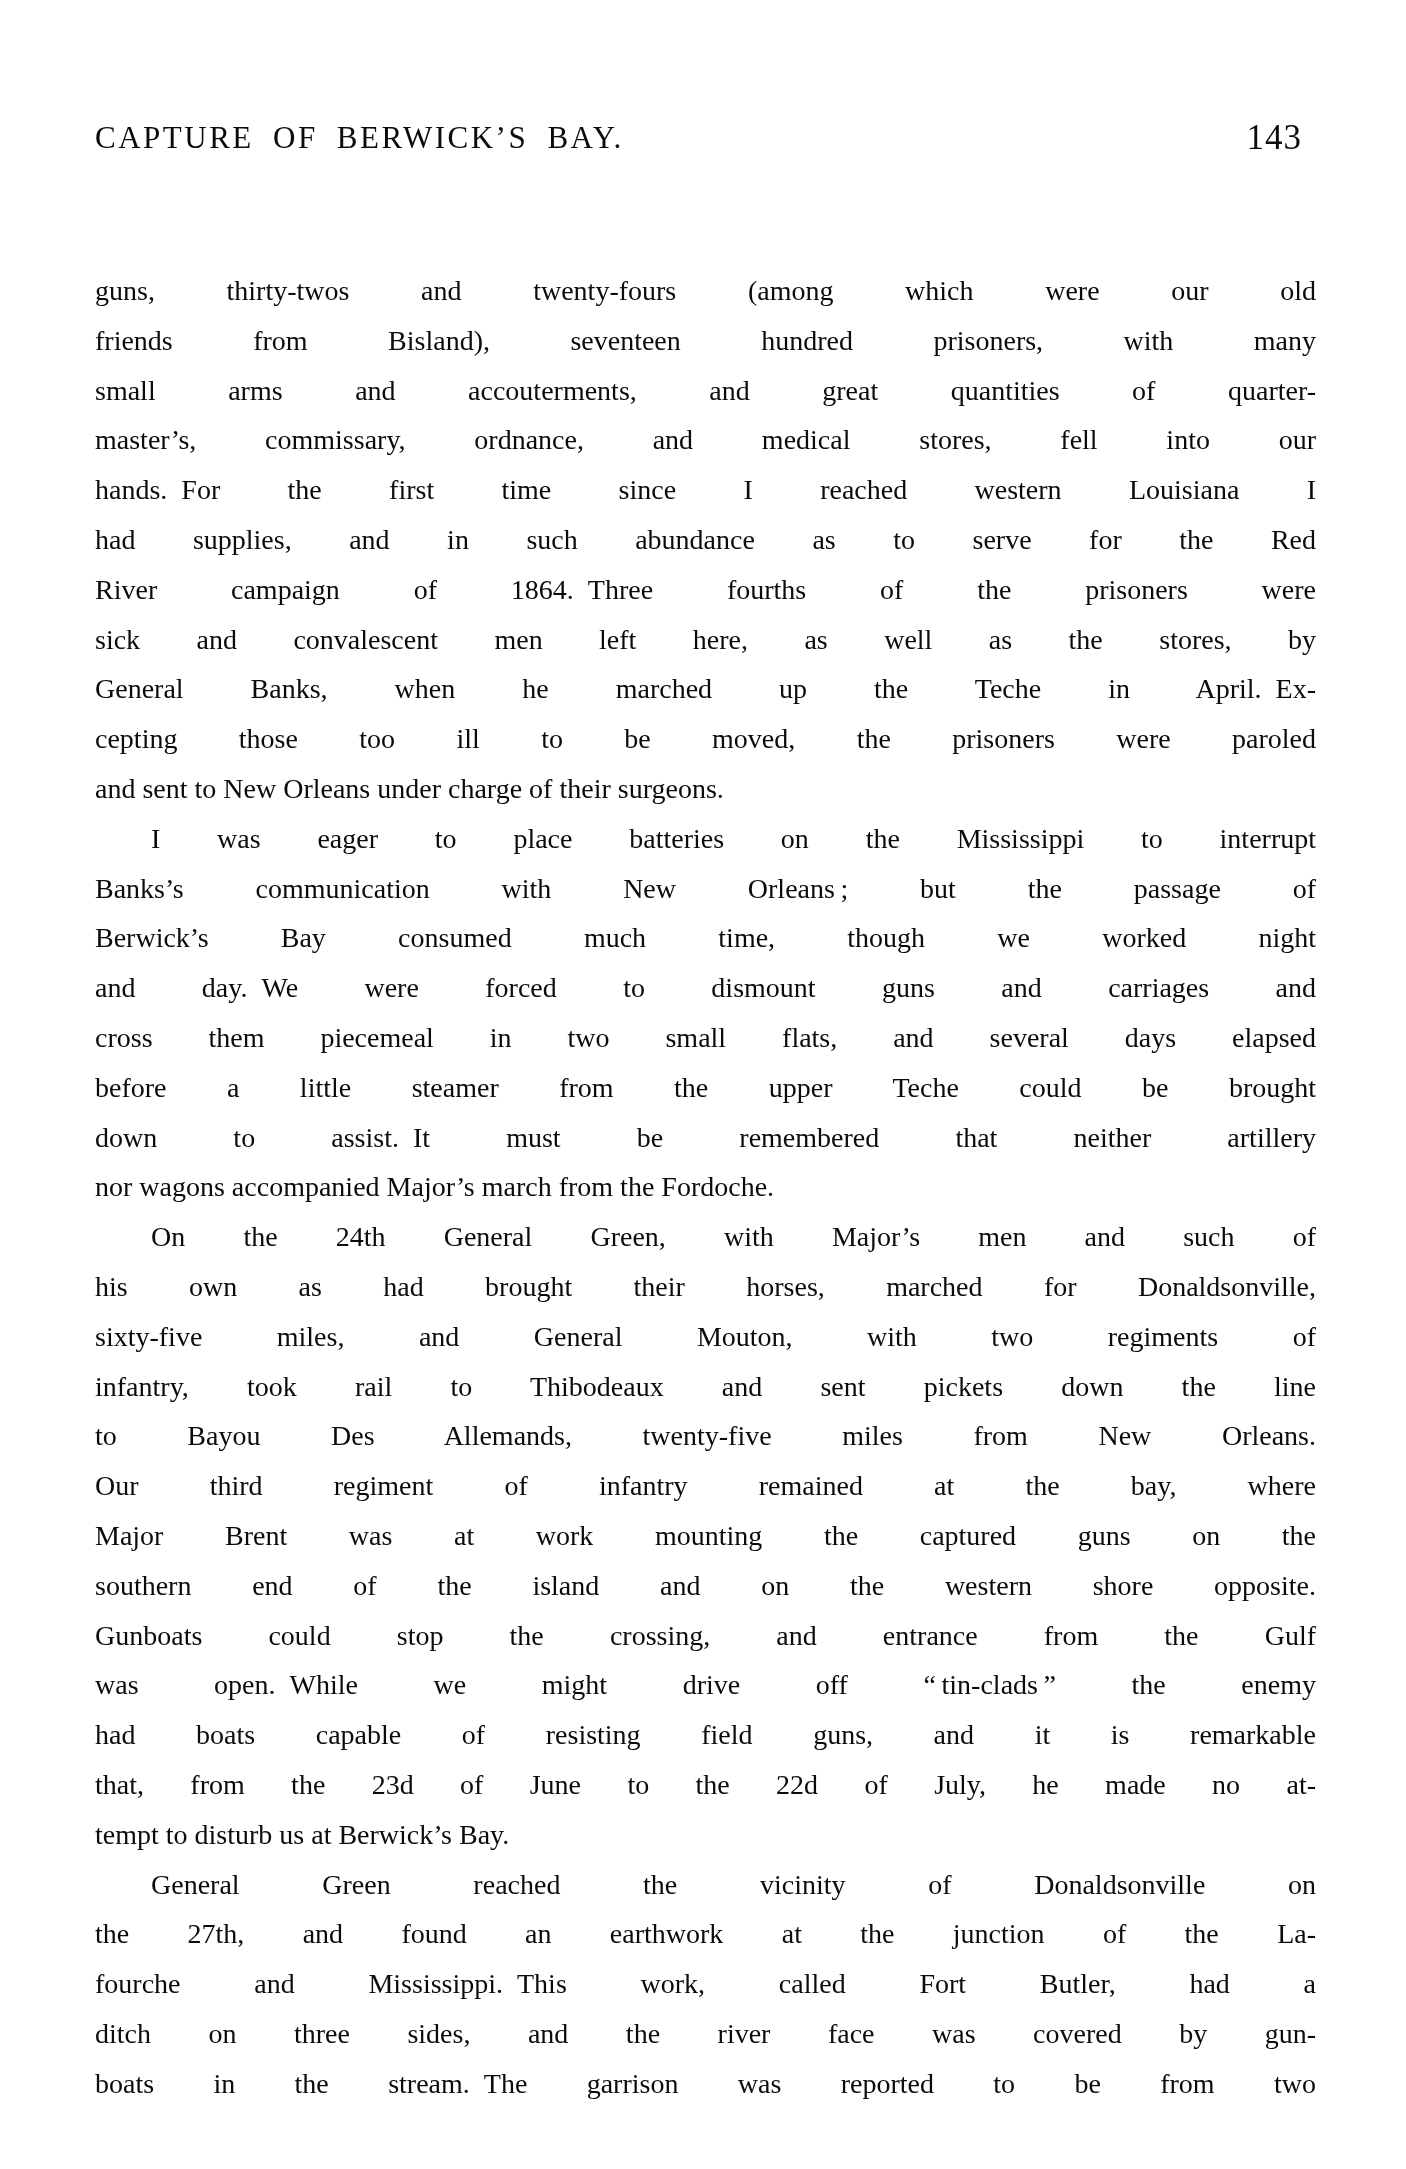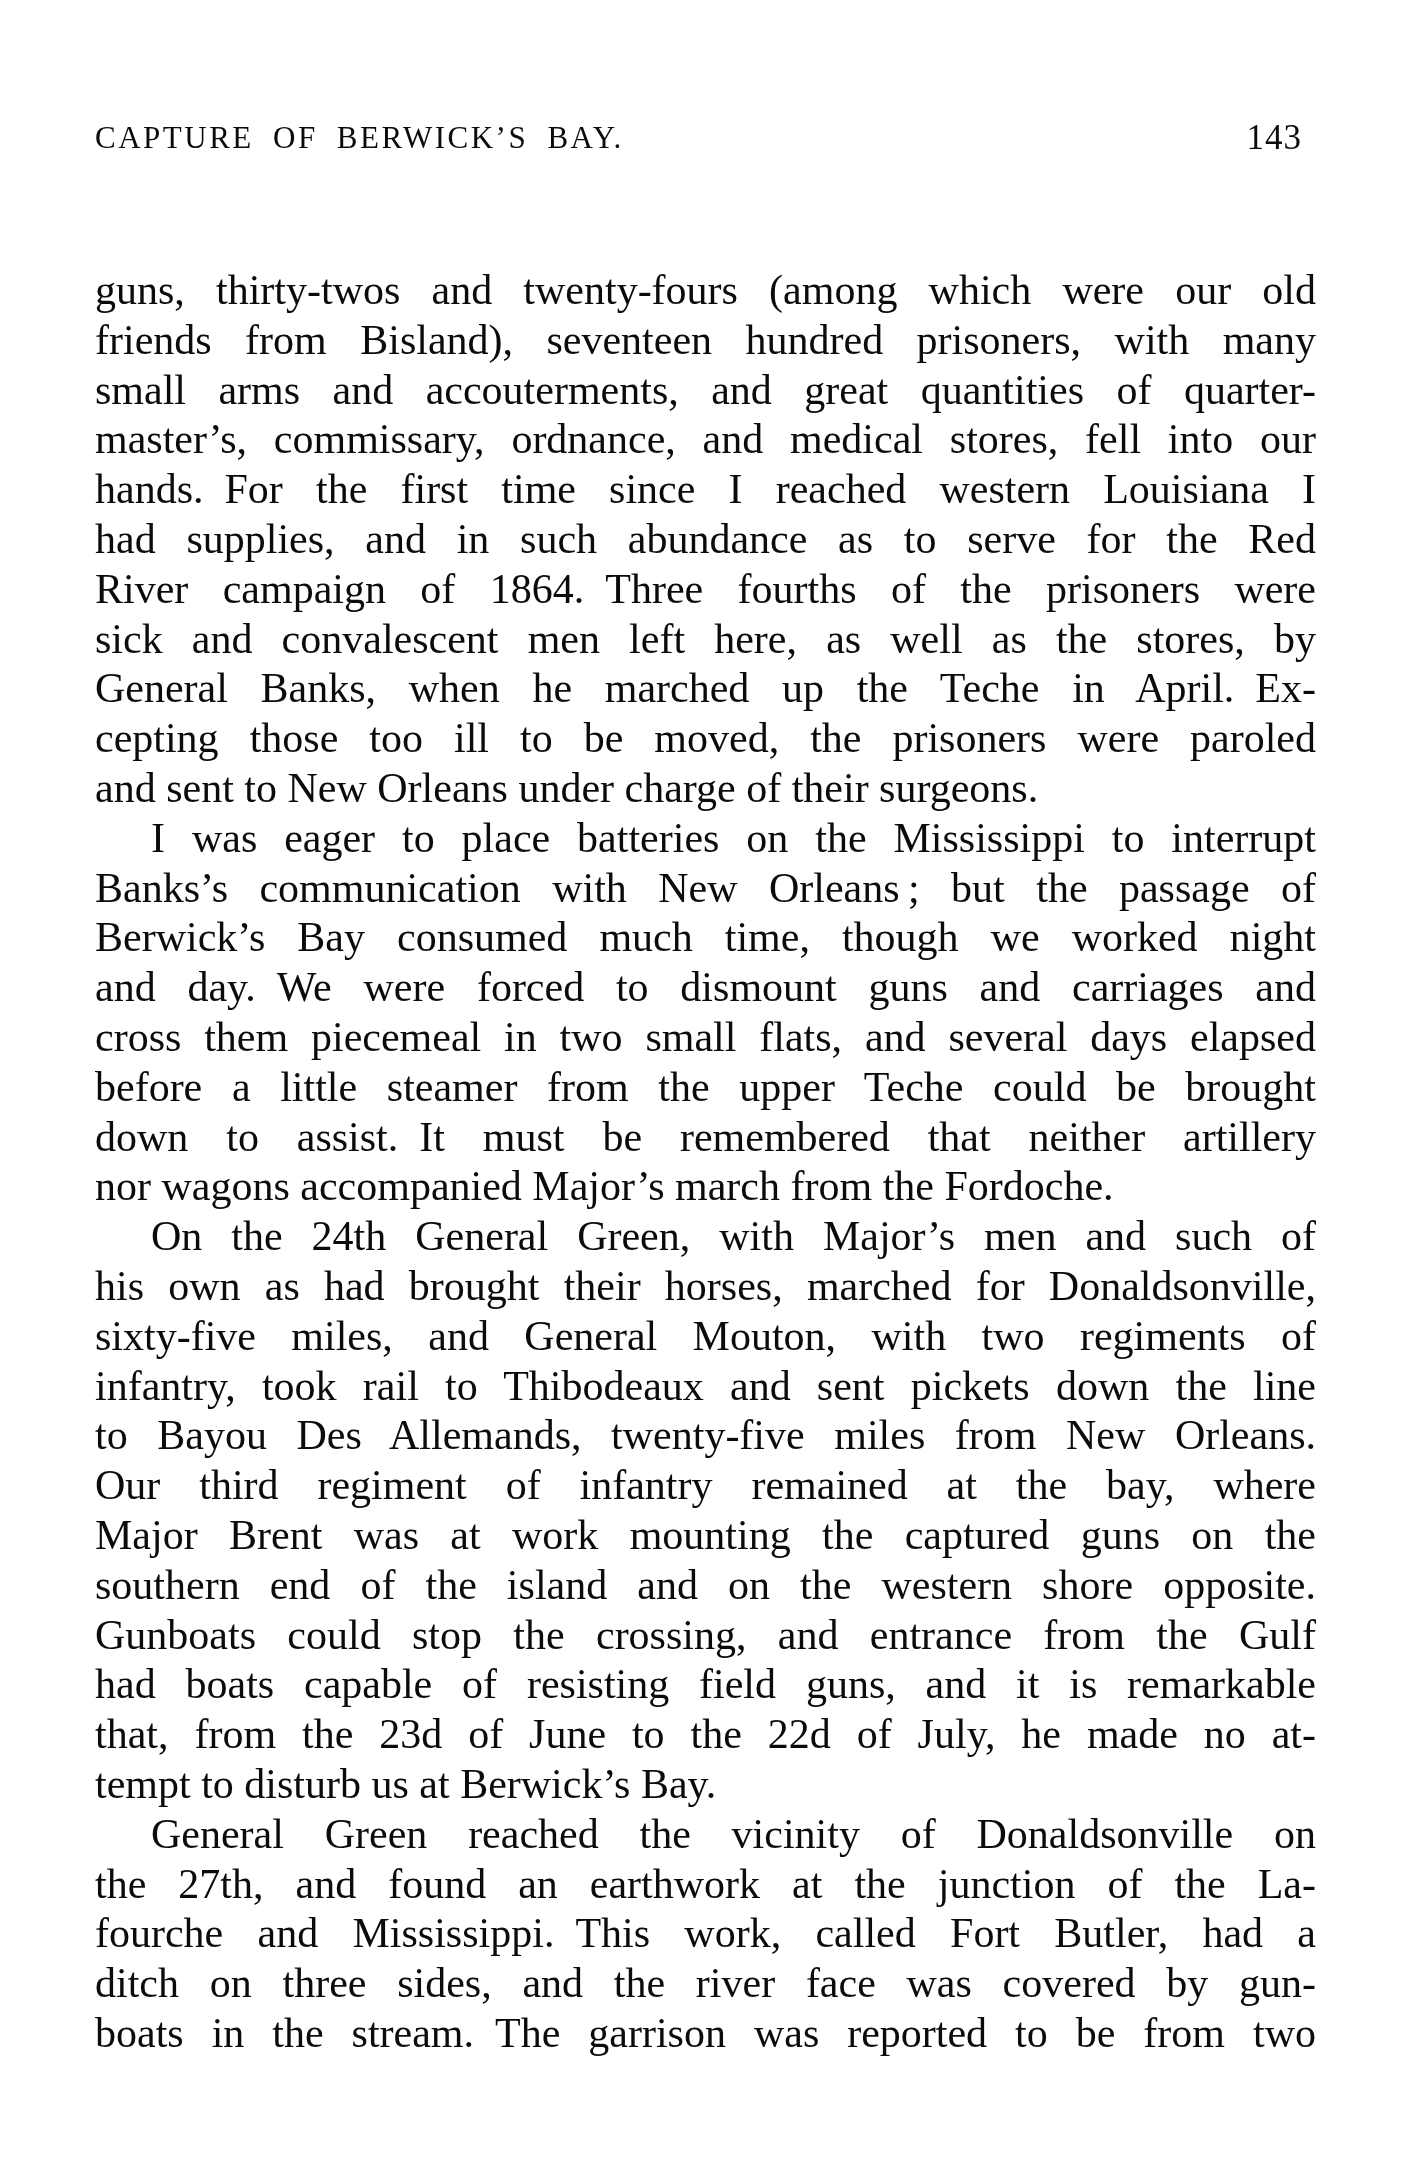--- a/index.html
+++ b/index.html
@@ -39,21 +39,21 @@
     font-size: 35px;
     letter-spacing: 1px;
   }
   .body-text {
     position: absolute;
     top: 266px;
     left: 95px;
     width: 1221px;
   }
   .line {
-    font-size: 42px;
+    font-size: 28px;
     line-height: 49.8px;
     height: 49.8px;
     overflow: hidden;
     text-align: justify;
     text-align-last: justify;
     white-space: normal;
   }
   .line.indent {
     text-indent: 56px;
   }
@@ -94,20 +94,21 @@
     <div class="line para-end">nor wagons accompanied Major’s march from the Fordoche.</div>
     <div class="line indent">On the 24th General Green, with Major’s men and such of</div>
     <div class="line">his own as had brought their horses, marched for Donaldsonville,</div>
     <div class="line">sixty-five miles, and General Mouton, with two regiments of</div>
     <div class="line">infantry, took rail to Thibodeaux and sent pickets down the line</div>
     <div class="line">to Bayou Des Allemands, twenty-five miles from New Orleans.</div>
     <div class="line">Our third regiment of infantry remained at the bay, where</div>
     <div class="line">Major Brent was at work mounting the captured guns on the</div>
     <div class="line">southern end of the island and on the western shore opposite.</div>
     <div class="line">Gunboats could stop the crossing, and entrance from the Gulf</div>
+    <div class="line">was open. While we might drive off “ tin-clads ” the enemy</div>
     <div class="line">had boats capable of resisting field guns, and it is remarkable</div>
     <div class="line">that, from the 23d of June to the 22d of July, he made no at-</div>
     <div class="line para-end">tempt to disturb us at Berwick’s Bay.</div>
     <div class="line indent">General Green reached the vicinity of Donaldsonville on</div>
     <div class="line">the 27th, and found an earthwork at the junction of the La-</div>
     <div class="line">fourche and Mississippi. This work, called Fort Butler, had a</div>
     <div class="line">ditch on three sides, and the river face was covered by gun-</div>
     <div class="line">boats in the stream. The garrison was reported to be from two</div>
   </div>
 

